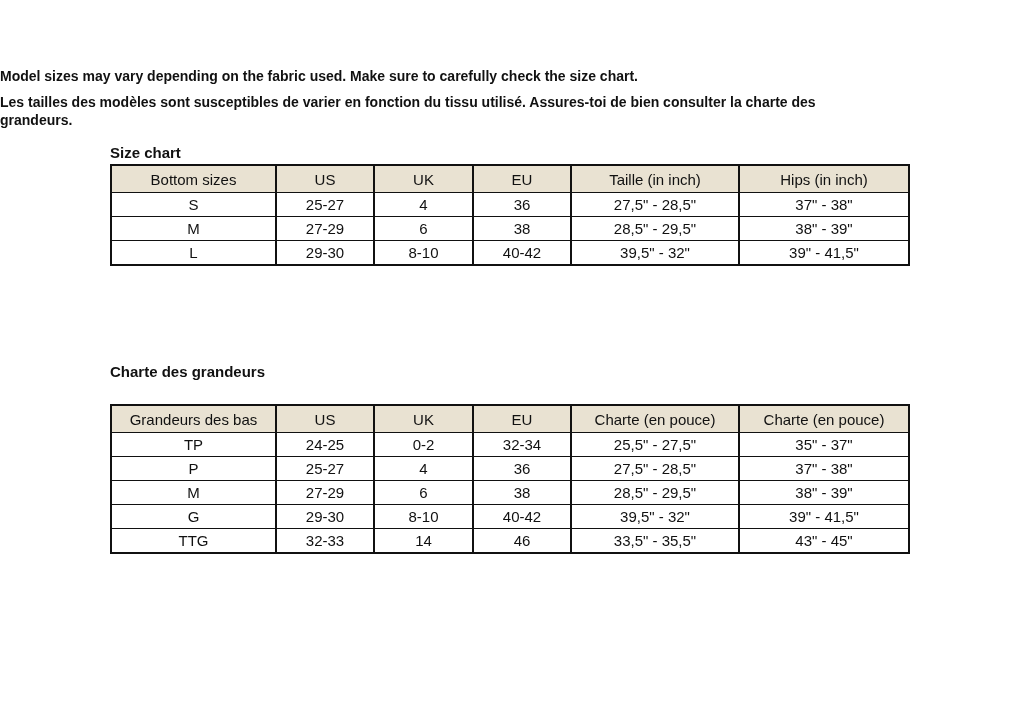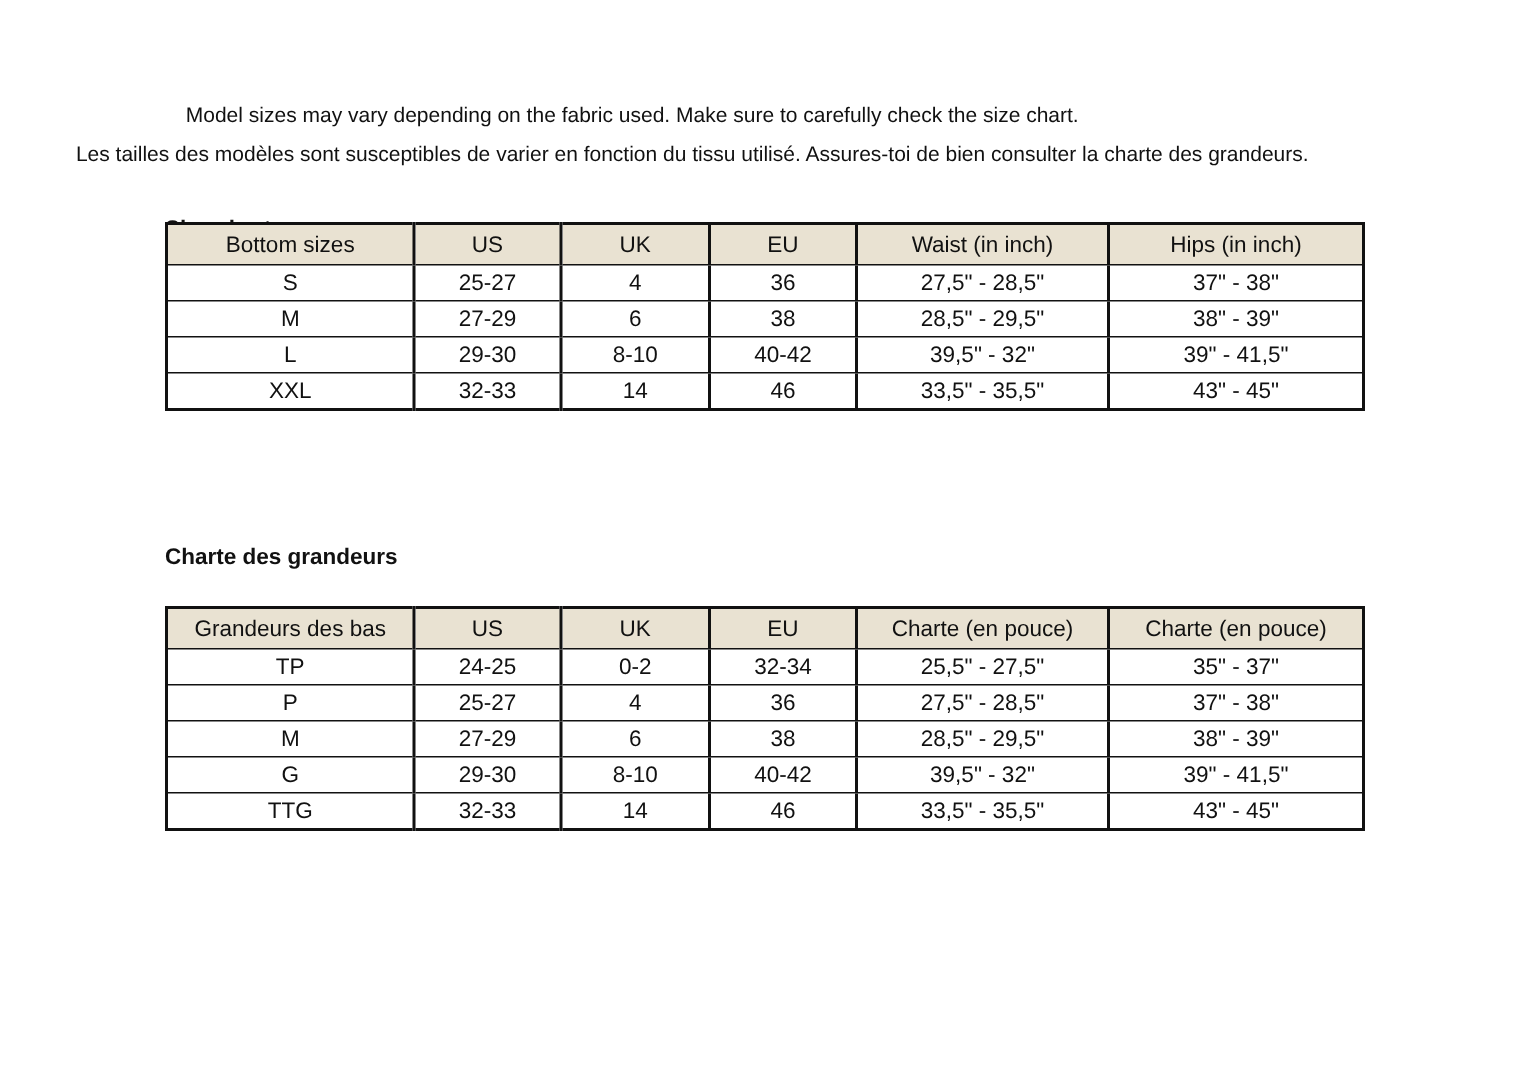--- a/index.html
+++ b/index.html
@@ -14,27 +14,27 @@
     background: var(--page-bg, #ffffff);
     font-family: "Liberation Sans", sans-serif;
     color: var(--text-color, #111111);
     overflow: hidden;
   }
   .intro {
     position: absolute;
     left: 0;
     width: 843px;
     margin: 0;
-    text-align: center;
     font-size: 14px;
     line-height: 18px;
     letter-spacing: 0px;
+    font-weight: bold;
   }
   .intro-en { top: 67px; }
-  .intro-fr { top: 93px; margin-left: 40px; }
+  .intro-fr { top: 93px; }
 
   .table-title {
     position: absolute;
     left: 110px;
     width: 798px;
     margin: 0;
     font-size: 15px;
     font-weight: bold;
     line-height: 18px;
   }
@@ -43,21 +43,21 @@
 
   table.size-table {
     position: absolute;
     left: 110px;
     width: 798px;
     border-collapse: collapse;
     table-layout: fixed;
     border: 2px solid var(--border-color, #111111);
     font-size: 15px;
   }
-  .table-1 { top: 148px; padding-left: 45px; }
+  .table-1 { top: 164px; padding-left: 45px; }
   .table-2 { top: 404px; }
 
   table.size-table th,
   table.size-table td {
     border: 1px solid var(--border-color, #111111);
     text-align: center;
     vertical-align: middle;
     padding: 0 4px;
     font-weight: normal;
     white-space: nowrap;
@@ -102,21 +102,21 @@
       <col class="c-eu">
         <col class="c-waist">
         <col class="c-hips">
     </colgroup>
   <thead>
         <tr>
           <th>Bottom sizes</th>
           <th>US</th>
           <th>UK</th>
           <th>EU</th>
-          <th>Waist (in inch)</th>
+          <th>Taille (in inch)</th>
           <th>Hips (in inch)</th>
         </tr>
       </thead>
       <tbody>
         <tr>
           <td>S</td>
           <td>25-27</td>
           <td>4</td>
           <td>36</td>
           <td>27,5" - 28,5"</td>
@@ -130,28 +130,20 @@
           <td>28,5" - 29,5"</td>
           <td>38" - 39"</td>
         </tr>
         <tr>
           <td>L</td>
           <td>29-30</td>
           <td>8-10</td>
           <td>40-42</td>
           <td>39,5" - 32"</td>
           <td>39" - 41,5"</td>
-        </tr>
-        <tr>
-          <td>XXL</td>
-          <td>32-33</td>
-          <td>14</td>
-          <td>46</td>
-          <td>33,5" - 35,5"</td>
-          <td>43" - 45"</td>
         </tr>
       </tbody>
     </table>
 
   <h2 class="table-title title-2">Charte des grandeurs</h2>
 
   <table class="size-table table-2">
     <colgroup>
       <col class="c-label">
         <col class="c-us">

